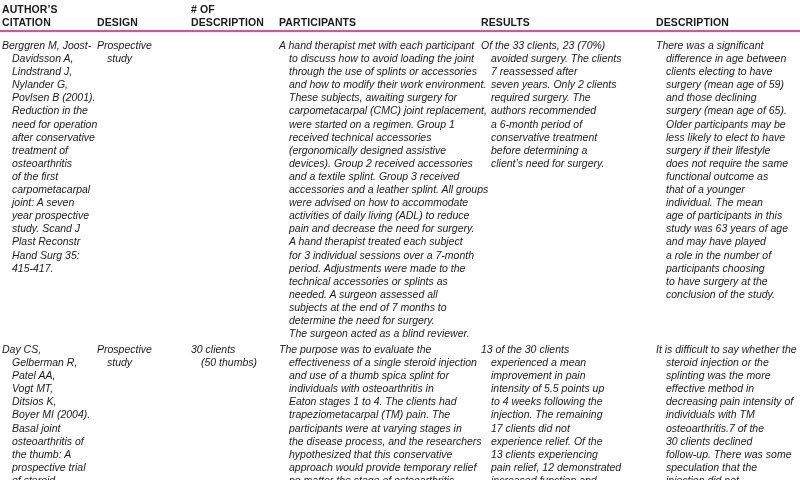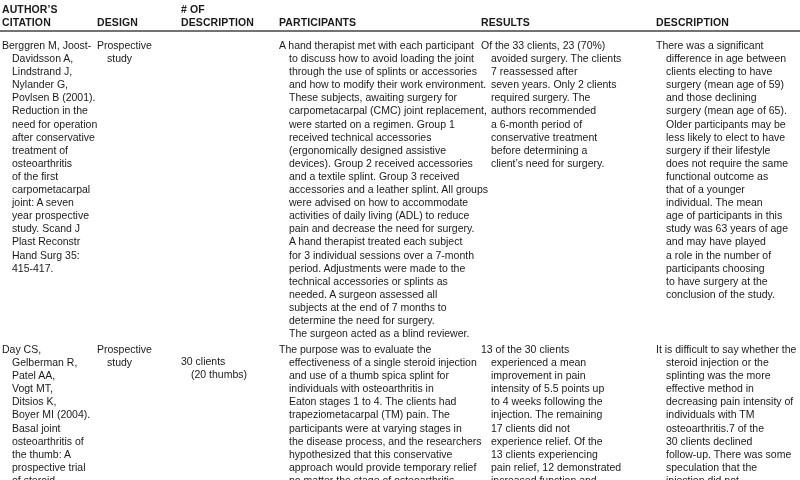--- a/index.html
+++ b/index.html
@@ -17,47 +17,48 @@
     }
     .table {
       position: absolute;
       left: 0;
       top: 0;
       width: 800px;
     }
     .header {
       position: relative;
       height: 30px;
-      border-bottom: 2px solid #737373;
+      border-bottom: 2px solid #ec4899;
       padding-left: 31px;
     }
     .header .col {
       position: absolute;
       bottom: 2px;
       font-weight: bold;
       font-size: 10.5px;
       line-height: 12.5px;
       letter-spacing: 0.1px;
     }
     .row {
       position: relative;
+      font-style: italic;
     }
     .cell {
       position: absolute;
       top: 0;
       font-size: 10.5px;
       line-height: 13.1px;
       white-space: pre;
     }
     .cell .ln { display: block; }
     .cell .ln.indent { padding-left: 10px; }
 
     .c1 { left: 2px; }
     .c2 { left: 97px; }
-    .c3 { left: 181px; margin-top: 12px; }
+    .c3 { left: 191px; }
     .c4 { left: 279px; }
     .c5 { left: 481px; }
     .c6 { left: 656px; }
   </style>
 </head>
 <body>
 
 <div class="table">
   <div class="header">
     <div class="col c1">
@@ -85,18 +86,18 @@
   <div class="row" style="margin-top:7px;height:304px;">
       <div class="cell c1"><span class="ln">Berggren M, Joost-</span><span class="ln indent">Davidsson A,</span><span class="ln indent">Lindstrand J,</span><span class="ln indent">Nylander G,</span><span class="ln indent">Povlsen B (2001).</span><span class="ln indent">Reduction in the</span><span class="ln indent">need for operation</span><span class="ln indent">after conservative</span><span class="ln indent">treatment of</span><span class="ln indent">osteoarthritis</span><span class="ln indent">of the first</span><span class="ln indent">carpometacarpal</span><span class="ln indent">joint: A seven</span><span class="ln indent">year prospective</span><span class="ln indent">study. Scand J</span><span class="ln indent">Plast Reconstr</span><span class="ln indent">Hand Surg 35:</span><span class="ln indent">415-417.</span></div>
       <div class="cell c2"><span class="ln">Prospective</span><span class="ln indent">study</span></div>
       <div class="cell c4"><span class="ln">A hand therapist met with each participant</span><span class="ln indent">to discuss how to avoid loading the joint</span><span class="ln indent">through the use of splints or accessories</span><span class="ln indent">and how to modify their work environment.</span><span class="ln indent">These subjects, awaiting surgery for</span><span class="ln indent">carpometacarpal (CMC) joint replacement,</span><span class="ln indent">were started on a regimen. Group 1</span><span class="ln indent">received technical accessories</span><span class="ln indent">(ergonomically designed assistive</span><span class="ln indent">devices). Group 2 received accessories</span><span class="ln indent">and a textile splint. Group 3 received</span><span class="ln indent">accessories and a leather splint. All groups</span><span class="ln indent">were advised on how to accommodate</span><span class="ln indent">activities of daily living (ADL) to reduce</span><span class="ln indent">pain and decrease the need for surgery.</span><span class="ln indent">A hand therapist treated each subject</span><span class="ln indent">for 3 individual sessions over a 7-month</span><span class="ln indent">period. Adjustments were made to the</span><span class="ln indent">technical accessories or splints as</span><span class="ln indent">needed. A surgeon assessed all</span><span class="ln indent">subjects at the end of 7 months to</span><span class="ln indent">determine the need for surgery.</span><span class="ln indent">The surgeon acted as a blind reviewer.</span></div>
       <div class="cell c5"><span class="ln">Of the 33 clients, 23 (70%)</span><span class="ln indent">avoided surgery. The clients</span><span class="ln indent">7 reassessed after</span><span class="ln indent">seven years. Only 2 clients</span><span class="ln indent">required surgery. The</span><span class="ln indent">authors recommended</span><span class="ln indent">a 6-month period of</span><span class="ln indent">conservative treatment</span><span class="ln indent">before determining a</span><span class="ln indent">client’s need for surgery.</span></div>
       <div class="cell c6"><span class="ln">There was a significant</span><span class="ln indent">difference in age between</span><span class="ln indent">clients electing to have</span><span class="ln indent">surgery (mean age of 59)</span><span class="ln indent">and those declining</span><span class="ln indent">surgery (mean age of 65).</span><span class="ln indent">Older participants may be</span><span class="ln indent">less likely to elect to have</span><span class="ln indent">surgery if their lifestyle</span><span class="ln indent">does not require the same</span><span class="ln indent">functional outcome as</span><span class="ln indent">that of a younger</span><span class="ln indent">individual. The mean</span><span class="ln indent">age of participants in this</span><span class="ln indent">study was 63 years of age</span><span class="ln indent">and may have played</span><span class="ln indent">a role in the number of</span><span class="ln indent">participants choosing</span><span class="ln indent">to have surgery at the</span><span class="ln indent">conclusion of the study.</span></div>
     </div>
   <div class="row" style="height:160px;">
       <div class="cell c1"><span class="ln">Day CS,</span><span class="ln indent">Gelberman R,</span><span class="ln indent">Patel AA,</span><span class="ln indent">Vogt MT,</span><span class="ln indent">Ditsios K,</span><span class="ln indent">Boyer MI (2004).</span><span class="ln indent">Basal joint</span><span class="ln indent">osteoarthritis of</span><span class="ln indent">the thumb: A</span><span class="ln indent">prospective trial</span><span class="ln indent">of steroid</span></div>
       <div class="cell c2"><span class="ln">Prospective</span><span class="ln indent">study</span></div>
-      <div class="cell c3"><span class="ln">30 clients</span><span class="ln indent">(20 thumbs)</span></div>
+      <div class="cell c3"><span class="ln">30 clients</span><span class="ln indent">(50 thumbs)</span></div>
       <div class="cell c4"><span class="ln">The purpose was to evaluate the</span><span class="ln indent">effectiveness of a single steroid injection</span><span class="ln indent">and use of a thumb spica splint for</span><span class="ln indent">individuals with osteoarthritis in</span><span class="ln indent">Eaton stages 1 to 4. The clients had</span><span class="ln indent">trapeziometacarpal (TM) pain. The</span><span class="ln indent">participants were at varying stages in</span><span class="ln indent">the disease process, and the researchers</span><span class="ln indent">hypothesized that this conservative</span><span class="ln indent">approach would provide temporary relief</span><span class="ln indent">no matter the stage of osteoarthritis</span></div>
       <div class="cell c5"><span class="ln">13 of the 30 clients</span><span class="ln indent">experienced a mean</span><span class="ln indent">improvement in pain</span><span class="ln indent">intensity of 5.5 points up</span><span class="ln indent">to 4 weeks following the</span><span class="ln indent">injection. The remaining</span><span class="ln indent">17 clients did not</span><span class="ln indent">experience relief. Of the</span><span class="ln indent">13 clients experiencing</span><span class="ln indent">pain relief, 12 demonstrated</span><span class="ln indent">increased function and</span></div>
       <div class="cell c6"><span class="ln">It is difficult to say whether the</span><span class="ln indent">steroid injection or the</span><span class="ln indent">splinting was the more</span><span class="ln indent">effective method in</span><span class="ln indent">decreasing pain intensity of</span><span class="ln indent">individuals with TM</span><span class="ln indent">osteoarthritis.7 of the</span><span class="ln indent">30 clients declined</span><span class="ln indent">follow-up. There was some</span><span class="ln indent">speculation that the</span><span class="ln indent">injection did not</span></div>
     </div>
 </div>
 
 </body></html>

